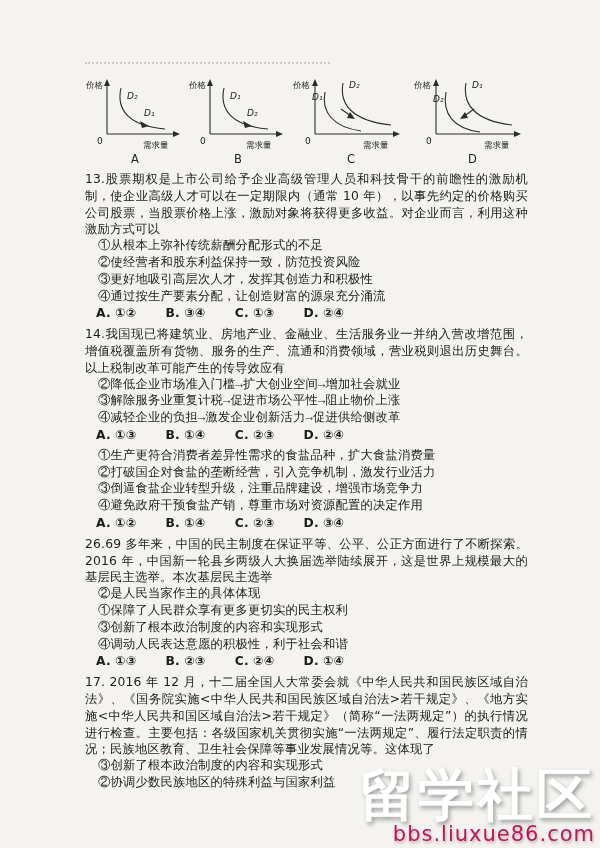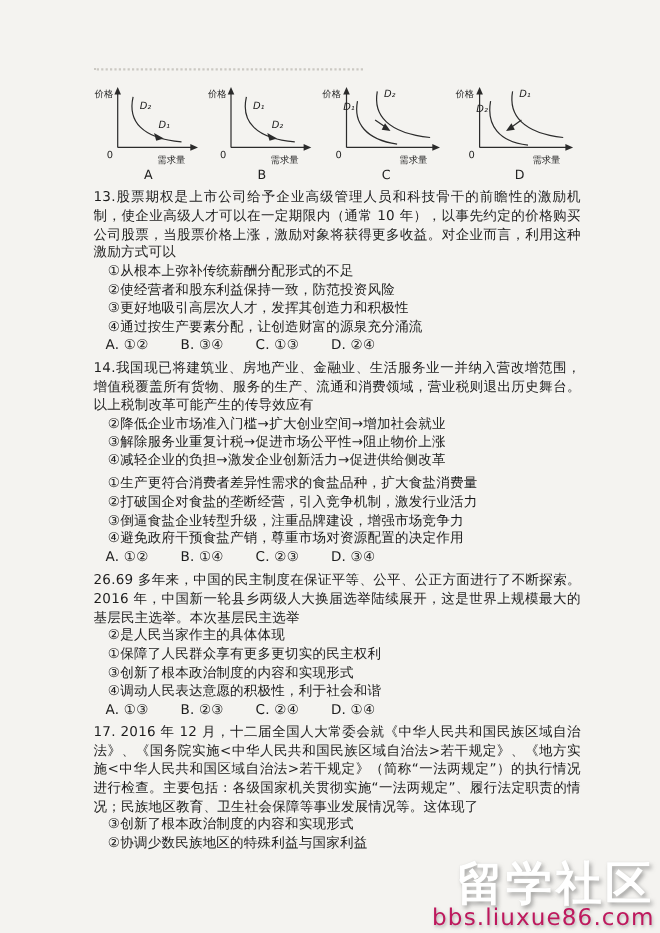--- a/index.html
+++ b/index.html
@@ -30,31 +30,31 @@
   .axis-label { font-size: 8.5px; }
   .origin-label { font-size: 9px; }
   .curve-label { font-size: 9px; font-style: italic; }
   .panel-label { font-size: 11.5px; }
   .graph-stroke { stroke: #2b2b2b; stroke-width: 1.1; fill: none; }
   .graph-fill { fill: #2b2b2b; stroke: none; }
 
   .questions { font-size: 12.3px; line-height: 16.8px; letter-spacing: .2px; }
   .question { margin-top: 4px; }
   .stem { text-align: justify; }
-  .item { padding-left: 13px; }
+  .item { padding-left: 13px; font-family: Liberation Mono, monospace; }
   .choices { padding-left: 11px; }
-  .choice { display: inline-block; margin-right: 29px; }
+  .choice { display: inline-block; margin-right: 29px; font-weight: bold; }
   .choice:last-child { margin-right: 0; }
 
   .watermark {
     position: absolute; right: 5px; bottom: 2px;
     text-align: right; pointer-events: none;
   }
   .watermark-title {
-    font-size: 42px; font-weight: bold; line-height: 1.05;
+    font-size: 56px; font-weight: bold; line-height: 1.05;
     color: #ffffff; letter-spacing: 3px;
     text-shadow: 0 0 1px #d8d8d4, 2px 3px 4px rgba(95,95,95,.55);
   }
   .watermark-url {
     font-size: 21px; color: #be185d; letter-spacing: 1px;
     text-shadow: 1px 2px 3px rgba(110,110,110,.5);
     margin-top: -3px;
   }
 </style>
 </head>
@@ -151,20 +151,21 @@
           <div class="item">②使经营者和股东利益保持一致，防范投资风险</div>
           <div class="item">③更好地吸引高层次人才，发挥其创造力和积极性</div>
           <div class="item">④通过按生产要素分配，让创造财富的源泉充分涌流</div>
           <div class="choices"><span class="choice">A. ①②</span><span class="choice">B. ③④</span><span class="choice">C. ①③</span><span class="choice">D. ②④</span></div>
         </div>
         <div class="question">
           <div class="stem">14.我国现已将建筑业、房地产业、金融业、生活服务业一并纳入营改增范围，增值税覆盖所有货物、服务的生产、流通和消费领域，营业税则退出历史舞台。以上税制改革可能产生的传导效应有</div>
           <div class="item">②降低企业市场准入门槛→扩大创业空间→增加社会就业</div>
           <div class="item">③解除服务业重复计税→促进市场公平性→阻止物价上涨</div>
           <div class="item">④减轻企业的负担→激发企业创新活力→促进供给侧改革</div>
+          <div class="choices"><span class="choice">A. ①③</span><span class="choice">B. ①④</span><span class="choice">C. ②③</span><span class="choice">D. ②④</span></div>
         </div>
         <div class="question">
           <div class="item">①生产更符合消费者差异性需求的食盐品种，扩大食盐消费量</div>
           <div class="item">②打破国企对食盐的垄断经营，引入竞争机制，激发行业活力</div>
           <div class="item">③倒逼食盐企业转型升级，注重品牌建设，增强市场竞争力</div>
           <div class="item">④避免政府干预食盐产销，尊重市场对资源配置的决定作用</div>
           <div class="choices"><span class="choice">A. ①②</span><span class="choice">B. ①④</span><span class="choice">C. ②③</span><span class="choice">D. ③④</span></div>
         </div>
         <div class="question">
           <div class="stem">26.69 多年来，中国的民主制度在保证平等、公平、公正方面进行了不断探索。2016 年，中国新一轮县乡两级人大换届选举陆续展开，这是世界上规模最大的基层民主选举。本次基层民主选举</div>

